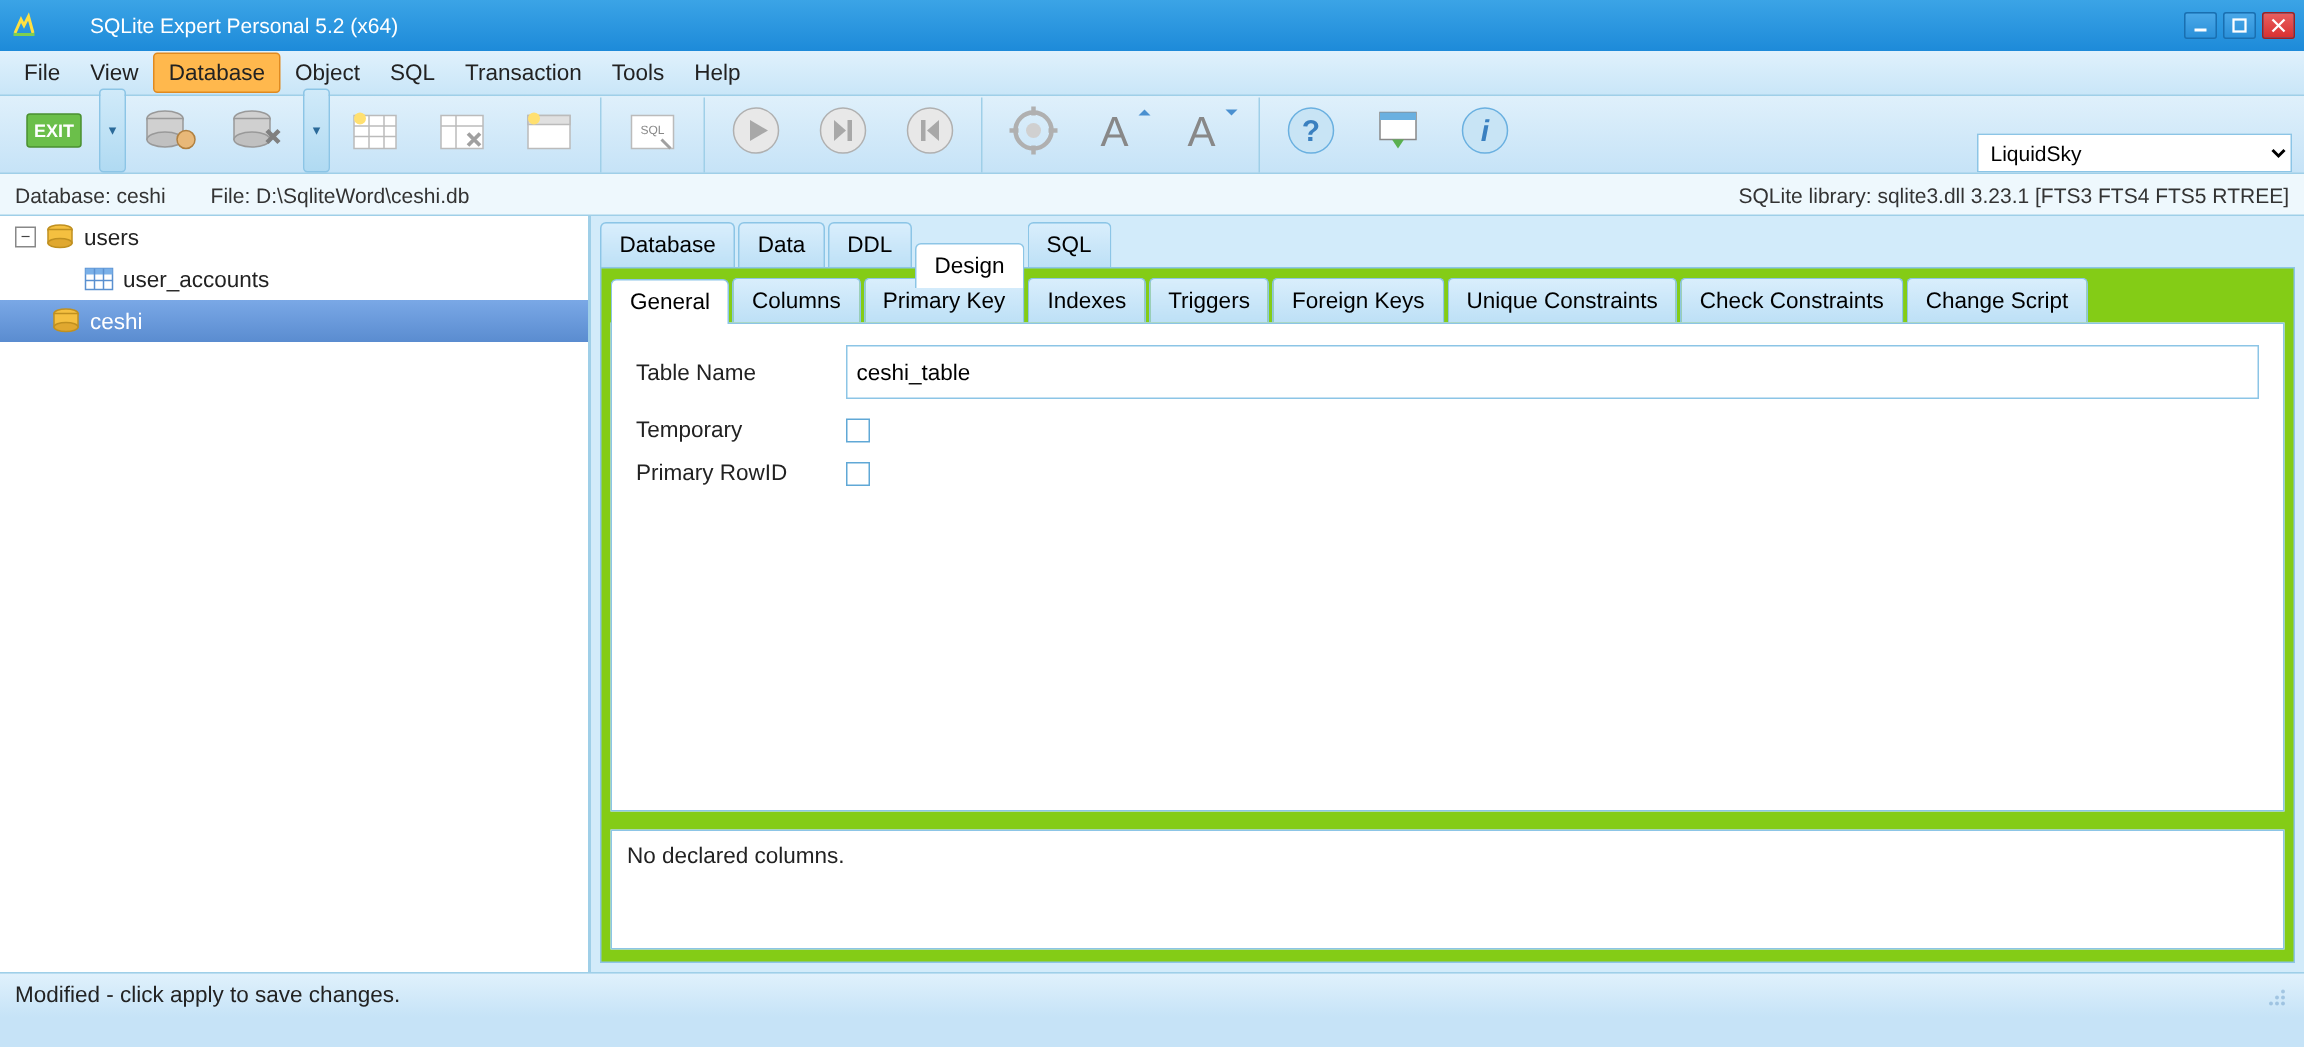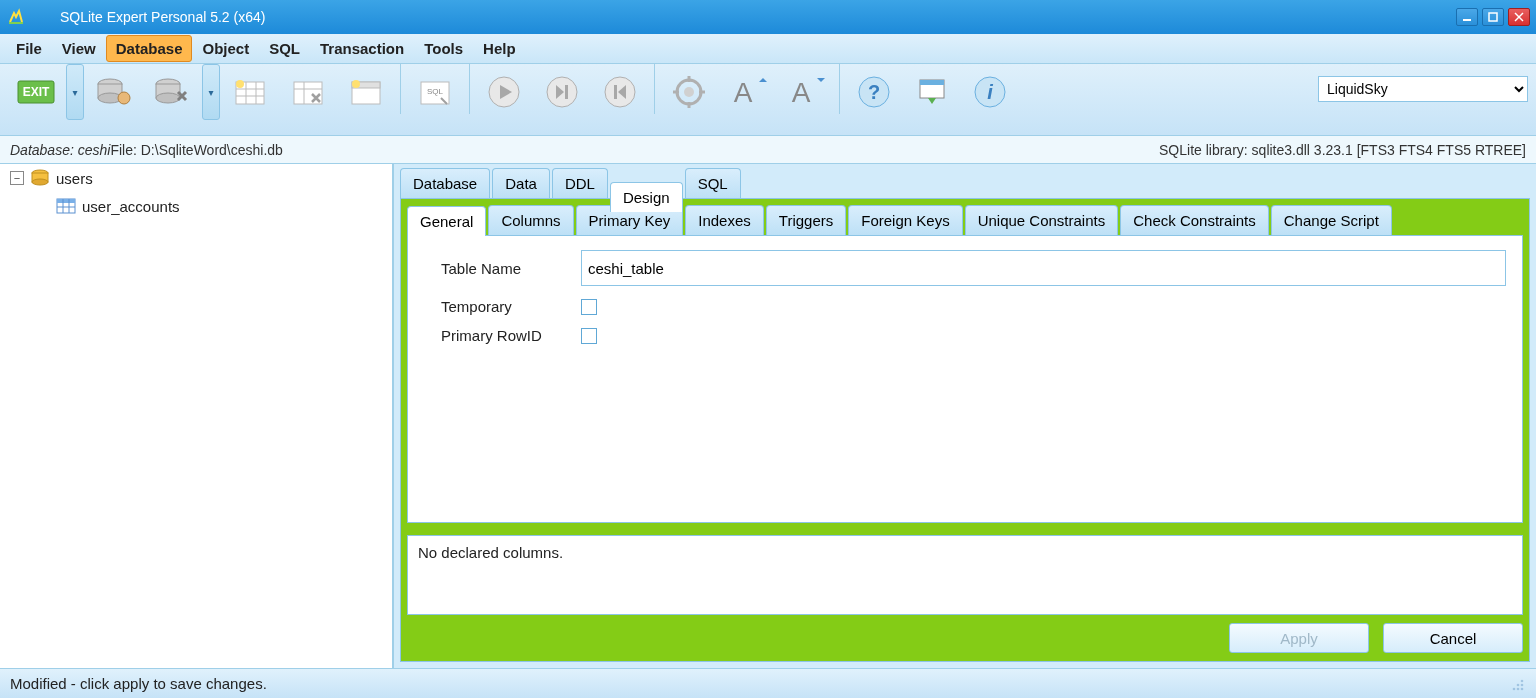--- a/index.html
+++ b/index.html
@@ -8,35 +8,35 @@
 
 .titlebar { height: 34px; background: linear-gradient(#3ba4e6, #1d8ad9); display: flex; align-items: center; padding: 0 6px; color: #fff; font-size: 14px; }
 .titlebar .app-icon { width: 20px; height: 20px; margin-right: 6px; display: flex; align-items: center; justify-content: center; }
 .titlebar .title { flex: 1; margin-left: 28px; }
 .win-btns { display: flex; gap: 4px; }
 .win-btn { width: 22px; height: 18px; background: linear-gradient(#4aa8e8, #2a90d9); border: 1px solid #1a6fb0; border-radius: 2px; display: flex; align-items: center; justify-content: center; color: #fff; font-size: 10px; cursor: pointer; }
 .win-btn.close { background: linear-gradient(#e85f5f, #d93030); border-color: #a02020; }
 
 
 .menubar { height: 30px; background: linear-gradient(#e0f1fc, #c9e6f8); display: flex; align-items: center; padding: 0 6px; border-bottom: 1px solid #9fcfe8; }
-.menu-item { padding: 5px 10px; font-size: 15px; color: #222; cursor: pointer; border-radius: 3px; font-weight: bold; }
+.menu-item { padding: 5px 10px; font-size: 15px; color: #222; cursor: pointer; border-radius: 3px; }
 .menu-item.active { background: #ffb84d; border: 1px solid #e08a20; padding: 4px 9px; }
 
 
-.toolbar { height: 72px; background: linear-gradient(#dff0fb, #c6e3f7); display: flex; align-items: flex-start; padding: 0 8px; border-bottom: 1px solid #9fcfe8; gap: 2px; }
+.toolbar { height: 52px; background: linear-gradient(#dff0fb, #c6e3f7); display: flex; align-items: flex-end; padding: 0 8px; border-bottom: 1px solid #9fcfe8; gap: 2px; }
 .tool-btn { height: 56px; min-width: 56px; display: flex; align-items: center; justify-content: center; border: 1px solid transparent; border-radius: 4px; cursor: pointer; background: transparent; }
 .tool-sep { width: 1px; height: 50px; background: #9fcfe8; margin: 0 4px; }
 .tool-dropdown { width: 18px; height: 56px; background: linear-gradient(#d0eaf9, #b0daf2); border: 1px solid #8cc5e6; border-radius: 3px; display: flex; align-items: center; justify-content: center; cursor: pointer; }
 .tool-dropdown::after { content: "▾"; font-size: 10px; color: #2b6a99; }
 .theme-select { margin-left: auto; height: 26px; width: 210px; border: 1px solid #8cc5e6; background: #fff; font-size: 14px; padding: 0 4px; margin-top: 12px; }
 
 
 .infobar { height: 28px; background: #eef8fd; display: flex; align-items: center; padding: 0 10px; font-size: 14px; color: #333; border-bottom: 1px solid #9fcfe8; }
-.infobar .left { flex: 0 0 auto; font-style: italic; }
-.infobar .file { }
+.infobar .left { flex: 0 0 auto; }
+.infobar .file { margin-left: 30px; }
 .infobar .right { margin-left: auto; }
 
 
 .main { display: flex; height: 504px; }
 
 
 .tree { width: 394px; background: #fff; border-right: 2px solid #9fcfe8; font-size: 15px; color: #222; }
 .tree-row { height: 28px; display: flex; align-items: center; padding-left: 10px; cursor: pointer; }
 .tree-row.selected { background: linear-gradient(#7aa8e6, #5a8cd0); color: #fff; }
 .tree-toggle { width: 14px; height: 14px; border: 1px solid #888; background: #fff; display: flex; align-items: center; justify-content: center; font-size: 11px; color: #444; margin-right: 6px; line-height: 1; cursor: pointer; }
@@ -55,21 +55,21 @@
 
 .tab-body { flex: 1; background: #84cc16; border: 1px solid #8cc5e6; display: flex; flex-direction: column; padding: 6px 6px 8px 6px; }
 
 
 .subtabs { display: flex; gap: 2px; }
 .subtab { padding: 6px 12px; background: linear-gradient(#d9eefc, #bde0f6); border: 1px solid #8cc5e6; border-bottom: none; border-radius: 4px 4px 0 0; font-size: 15px; cursor: pointer; white-space: nowrap; }
 .subtab.active { background: #fff; position: relative; top: 1px; z-index: 2; }
 
 .subtab-body { background: #fff; border: 1px solid #8cc5e6; flex: 1; padding: 14px 16px; display: flex; flex-direction: column; }
 
-.form-row { display: flex; align-items: center; margin-bottom: 12px; margin-left: 17px; }
+.form-row { display: flex; align-items: center; margin-bottom: 12px; }
 .form-label { width: 140px; font-size: 15px; color: #222; }
 .text-input { flex: 1; height: 36px; border: 1px solid #8cc5e6; padding: 0 6px; font-size: 15px; outline: none; }
 .checkbox { width: 16px; height: 16px; border: 1px solid #60a8d6; background: #fff; cursor: pointer; }
 
 .columns-box { margin-top: 12px; border: 1px solid #8cc5e6; background: #fff; padding: 8px 10px; font-size: 15px; color: #222; height: 80px; }
 
 .button-row { display: flex; justify-content: flex-end; gap: 14px; margin-top: 8px; }
 .btn { width: 140px; height: 30px; border: 1px solid #8cc5e6; border-radius: 3px; background: linear-gradient(#f4fbff, #d6edfb); font-size: 15px; cursor: pointer; }
 .btn:disabled { color: #a0b8c8; cursor: default; }
 
@@ -276,20 +276,30 @@
       <span class="tree-icon">
         <svg width="20" height="16">
             <rect x="1" y="1" width="18" height="14" fill="#fff" stroke="#5a90d0"></rect>
             <rect x="1" y="1" width="18" height="4" fill="#7ab0e8"></rect>
             <line x1="7" y1="1" x2="7" y2="15" stroke="#5a90d0"></line>
             <line x1="13" y1="1" x2="13" y2="15" stroke="#5a90d0"></line>
             <line x1="1" y1="9" x2="19" y2="9" stroke="#5a90d0"></line>
           </svg>
       </span>
       <span>user_accounts</span>
+    </div>
+    <div class="tree-row child0 selected">
+      <span class="tree-icon">
+        <svg width="20" height="18">
+            <ellipse cx="10" cy="4" rx="8" ry="3" fill="#f5c040" stroke="#c09020"></ellipse>
+            <rect x="2" y="4" width="16" height="9" fill="#f5c040" stroke="#c09020"></rect>
+            <ellipse cx="10" cy="13" rx="8" ry="3" fill="#e0a830" stroke="#c09020"></ellipse>
+          </svg>
+      </span>
+      <span>ceshi</span>
     </div>
   </div>
 
   <div class="right-pane">
     <div class="tabs">
       <div class="tab">Database</div>
       <div class="tab">Data</div>
       <div class="tab">DDL</div>
       <div class="tab active">Design</div>
       <div class="tab">SQL</div>
@@ -319,24 +329,20 @@
           <div class="form-row">
             <span class="form-label">Primary RowID</span>
             <span class="checkbox"></span>
           </div>
         </div>
         <div style="flex:1"></div>
       </div>
       <div class="columns-box">
         <span>No declared columns.</span>
       </div>
-      <div class="button-row">
-        <button class="btn" disabled="">Apply</button>
-        <button class="btn">Cancel</button>
-      </div>
     </div>
   </div>
 </div>
 
 <div class="statusbar">
   <span>Modified - click apply to save changes.</span>
   <span class="status-right">
     <svg class="grip" viewBox="0 0 18 18">
         <g fill="#5a90c0">
           <circle cx="14" cy="6" r="1.3"></circle>

